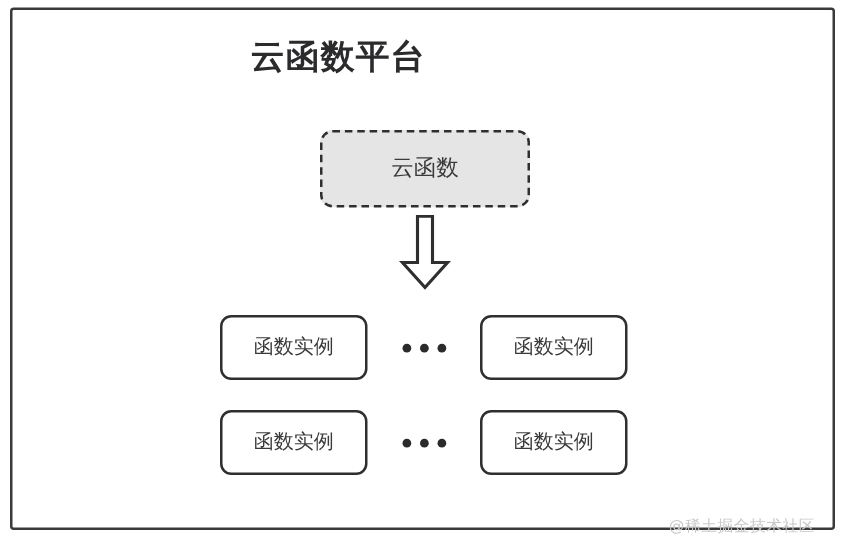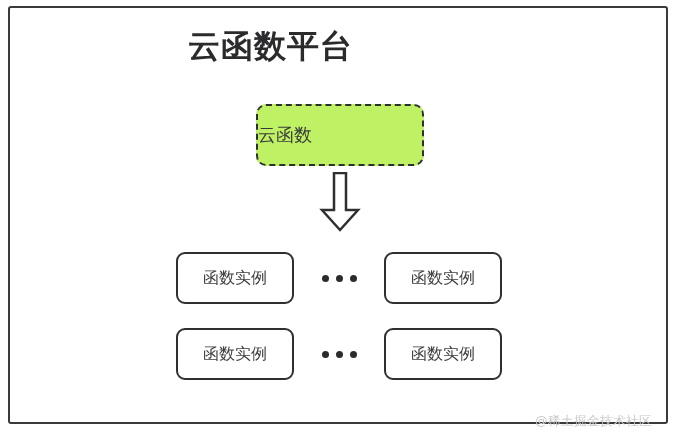--- a/index.html
+++ b/index.html
@@ -29,39 +29,40 @@
     border: 2.5px solid #3a3a3c;
     border-radius: 3px;
     background: #ffffff;
   }
   .title {
     position: absolute;
     left: 0;
     top: 28px;
     width: 541px;
     text-align: center;
-    font-size: 32px;
+    font-size: 27px;
     font-weight: bold;
     color: #2b2b2d;
     letter-spacing: 1px;
     line-height: 36px;
     white-space: nowrap;
   }
   .cloud-func-box {
     position: absolute;
     left: 256px;
     top: 104px;
     width: 168px;
     height: 62px;
     box-sizing: border-box;
     border: 2.5px dashed #2f2f31;
     border-radius: 10px;
-    background: #bef264;
+    background: #e5e5e5;
     display: flex;
     align-items: center;
+    justify-content: center;
   }
   .cloud-func-label {
     font-size: 18px;
     color: #3a3a3c;
     line-height: 24px;
     white-space: nowrap;
   }
   .arrow-svg {
     position: absolute;
     left: 316px;

